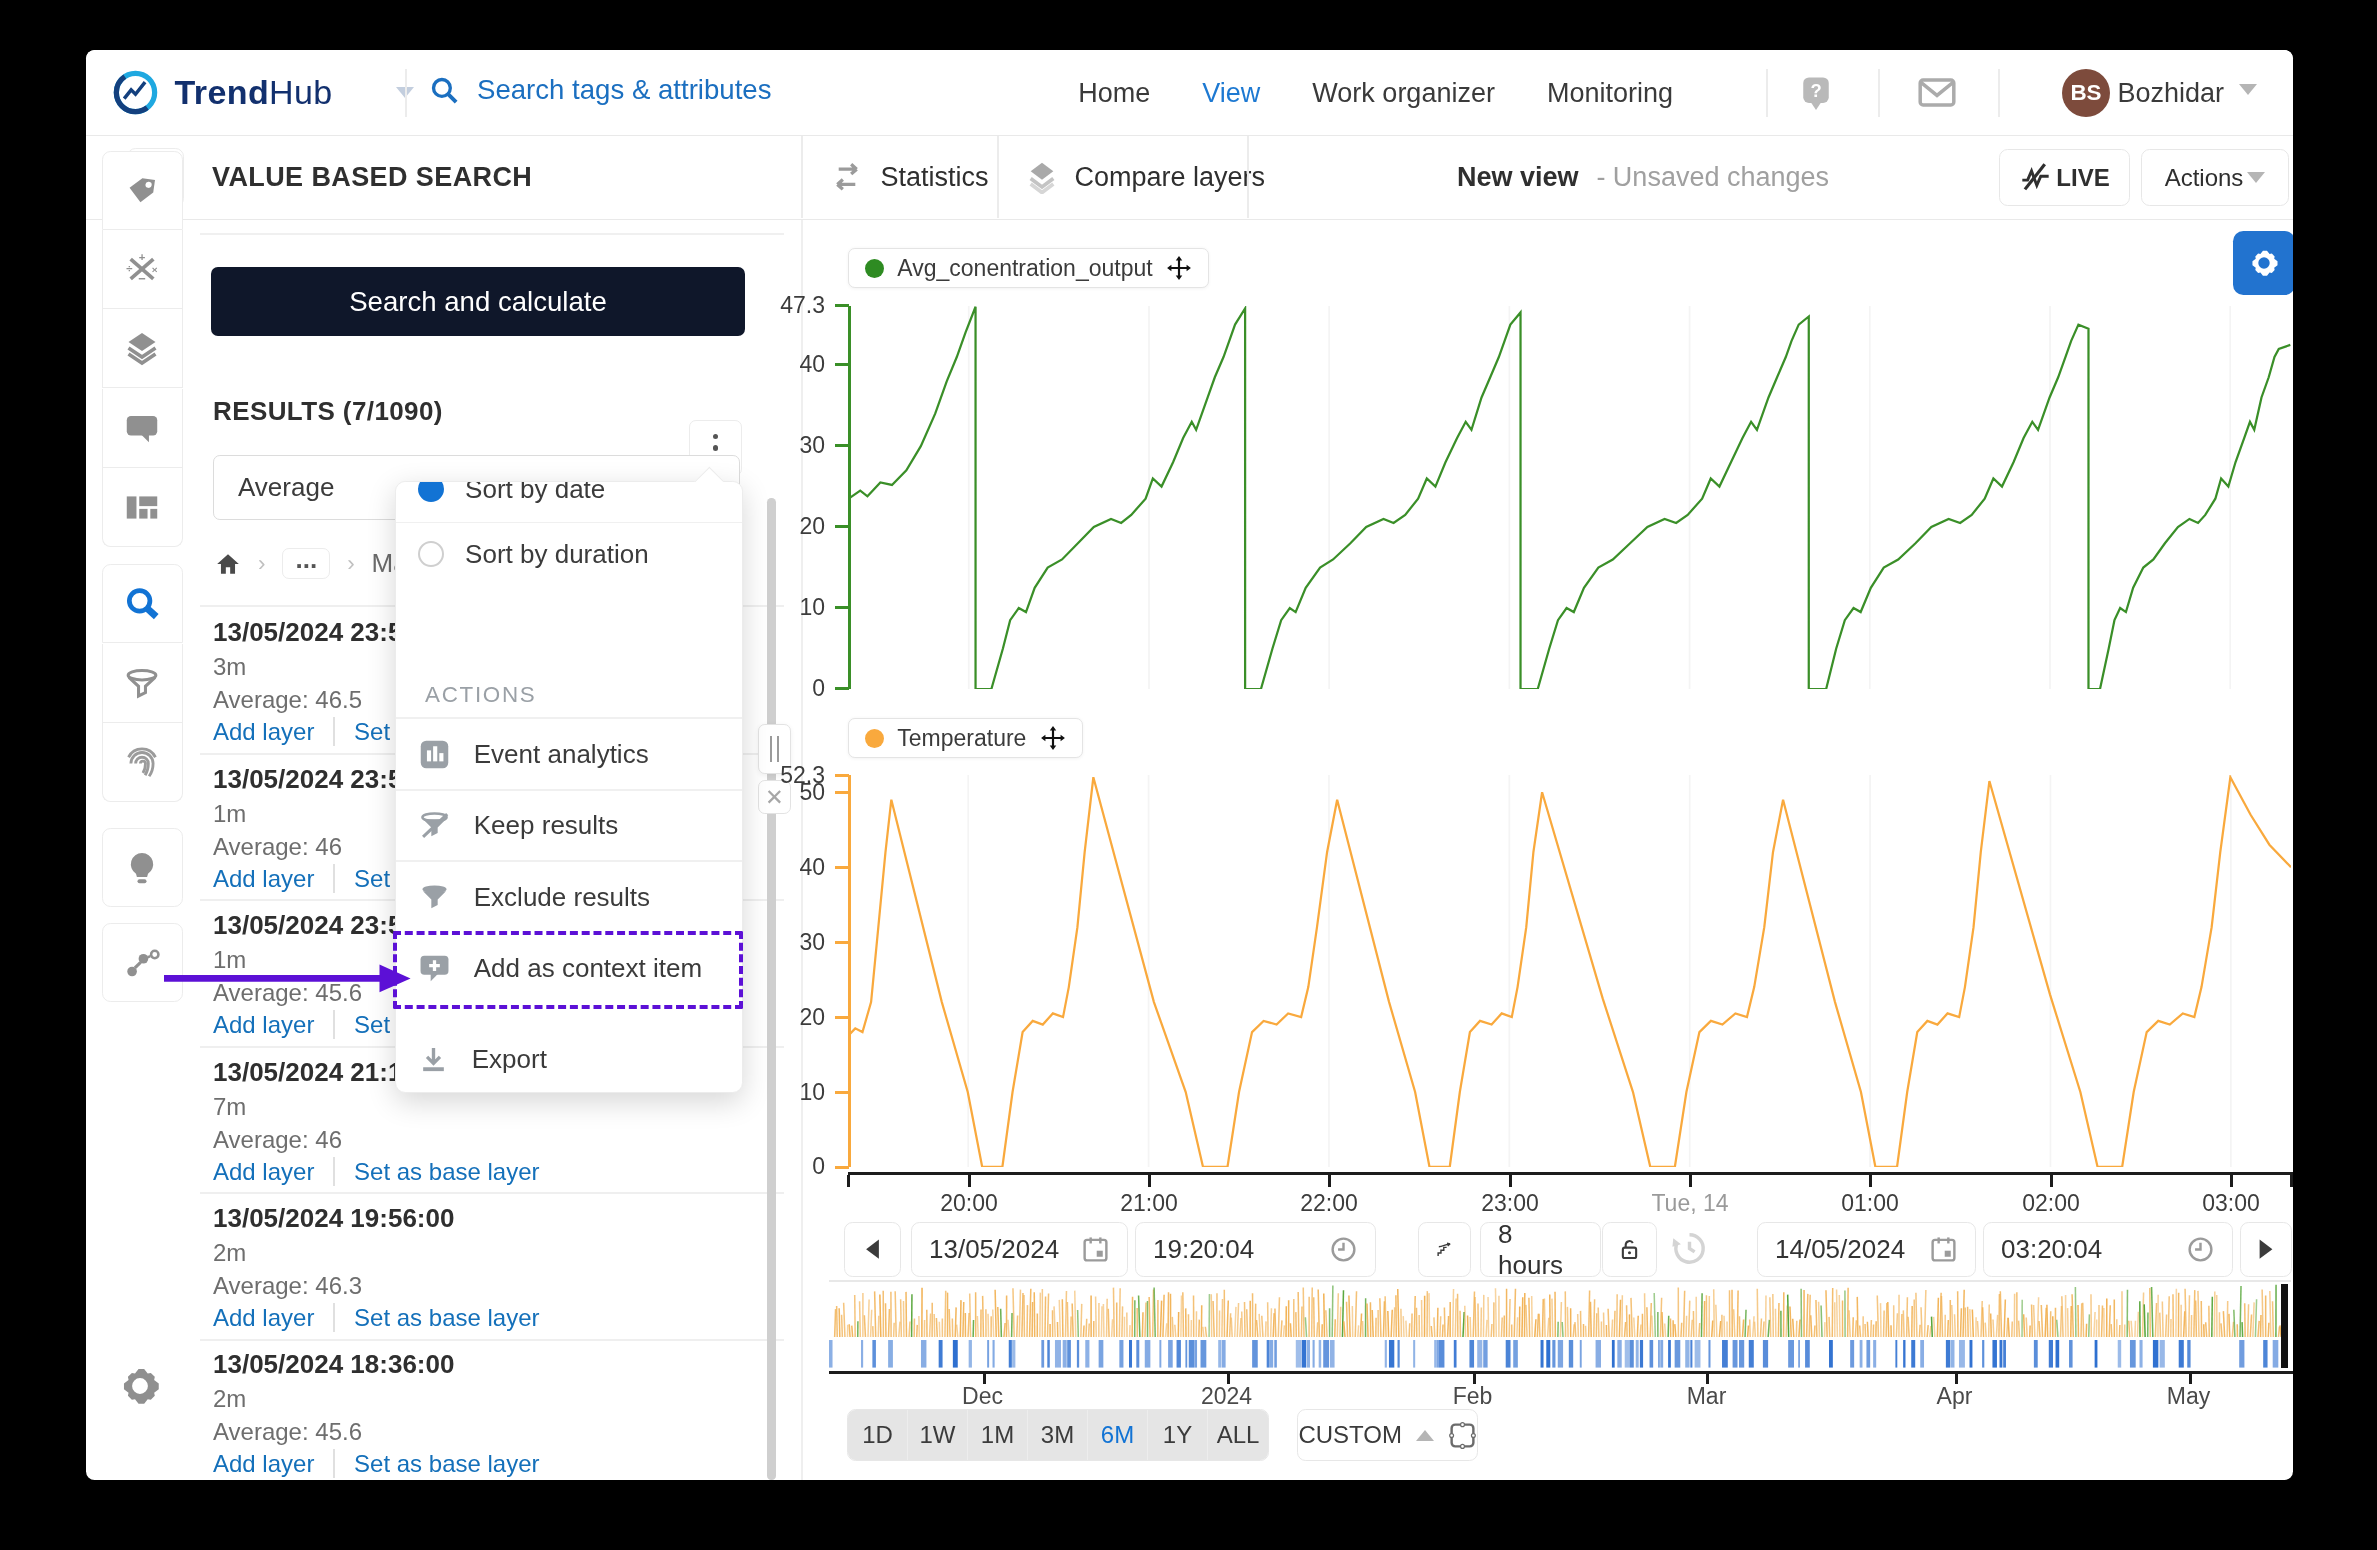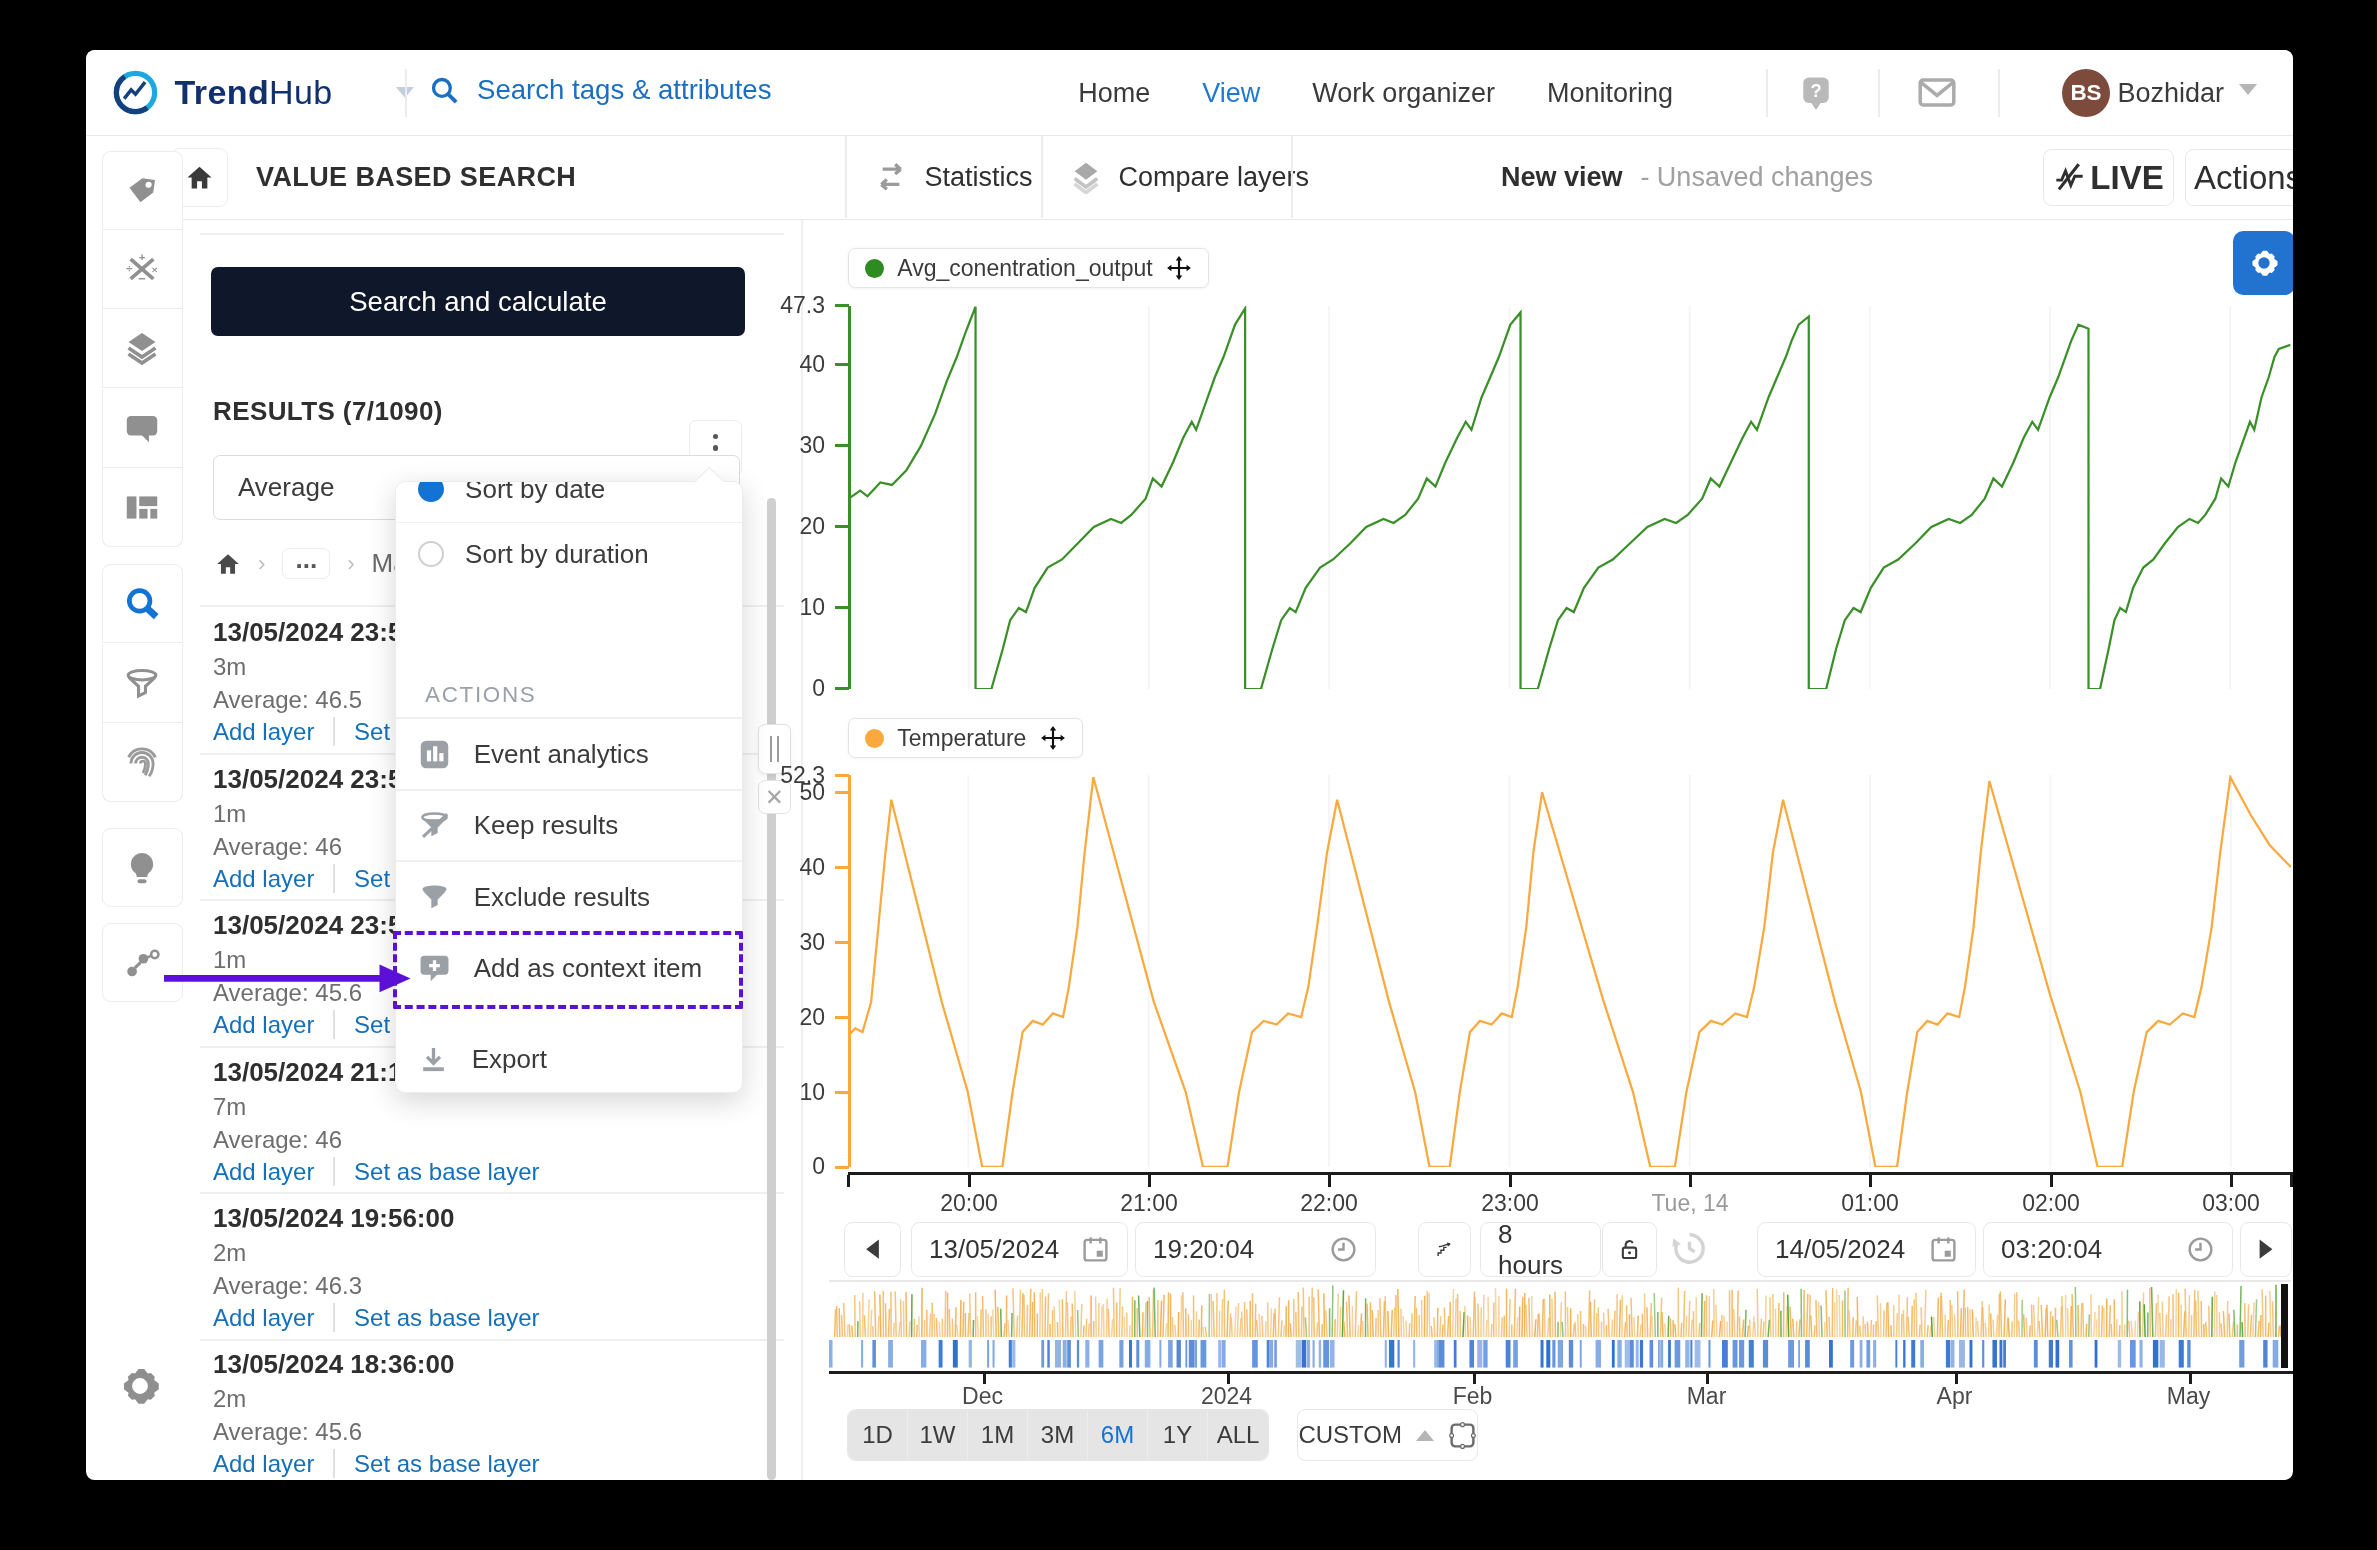--- a/index.html
+++ b/index.html
@@ -22,32 +22,32 @@
   .nav-item { font-size:27px; color:#3a3a3a; cursor:pointer; }
   .nav-item.active { color:#1d79d2; }
   .icon-btn { position:absolute; top:22.4px; width:41px; height:41px; display:flex; align-items:center; justify-content:center; cursor:pointer; }
   .avatar { position:absolute; right:183px; top:19px; width:48px; height:48px; border-radius:50%;
     background:#7d4b3c; color:#fff; font-size:22.4px; font-weight:700; display:flex; align-items:center; justify-content:center; }
   .username { position:absolute; right:69px; top:27.6px; font-size:27px; color:#3a3a3a; }
   .user-caret { position:absolute; right:36px; top:34px; color:#b9b9b9; font-size:20.7px; }
 
   
   .toolbar { position:absolute; left:0; top:86px; width:100%; height:84px; background:#fff;
-    border-bottom:1.7px solid #e9e9e9;margin-left:44px; }
+    border-bottom:1.7px solid #e9e9e9; }
   .tb-sep { position:absolute; top:0; width:1.7px; height:82px; background:#ececec; }
   .home-btn { position:absolute; left:41px; top:12px; width:57px; height:59px; border:1.7px solid #ececec;
     border-radius:8.6px; display:flex; align-items:center; justify-content:center; cursor:pointer; background:#fff; }
   .tb-title { position:absolute; left:126px; top:26px; font-size:27px; font-weight:700; color:#2f2f2f; letter-spacing:0.4px; }
   .tb-tool { position:absolute; top:0; height:82px; display:flex; align-items:center; gap:15.5px; cursor:pointer;
     font-size:27px; color:#2f2f2f; }
   .viewname { position:absolute; left:1371px; top:26px; font-size:27px; }
   .viewname b { color:#2f2f2f; font-weight:700; }
   .viewname span { color:#a0a0a0; font-weight:400; margin-left:10.3px; }
   .tb-btn { position:absolute; top:13px; height:57px; border:1.7px solid #e7e7e7; border-radius:8.6px; background:#fff;
-    display:flex; align-items:center; justify-content:center; gap:4px; font-size:33px; color:#2f2f2f; cursor:pointer; }
+    display:flex; align-items:center; justify-content:center; gap:4px; font-size:24px; color:#2f2f2f; cursor:pointer; }
   .tb-btn.live { left:1913px; width:131px; font-weight:700; }
   .tb-btn.actions { left:2055px; width:148px; }
   .caret-down { width:0; height:0; border-left:9.5px solid transparent; border-right:9.5px solid transparent;
     border-top:11.2px solid #b5b5b5; display:inline-block; }
 
   
   .rail-box { position:absolute; left:15.5px; width:81px; height:79px; background:#fff; border:1.7px solid #ececec;
     display:flex; align-items:center; justify-content:center; cursor:pointer; }
   .rail-box.t { border-radius:8.6px 8.6px 0 0; } .rail-box.b { border-radius:0 0 8.6px 8.6px; border-top:none; }
   .rail-box.m { border-top:none; } .rail-box.s { border-radius:8.6px; }

